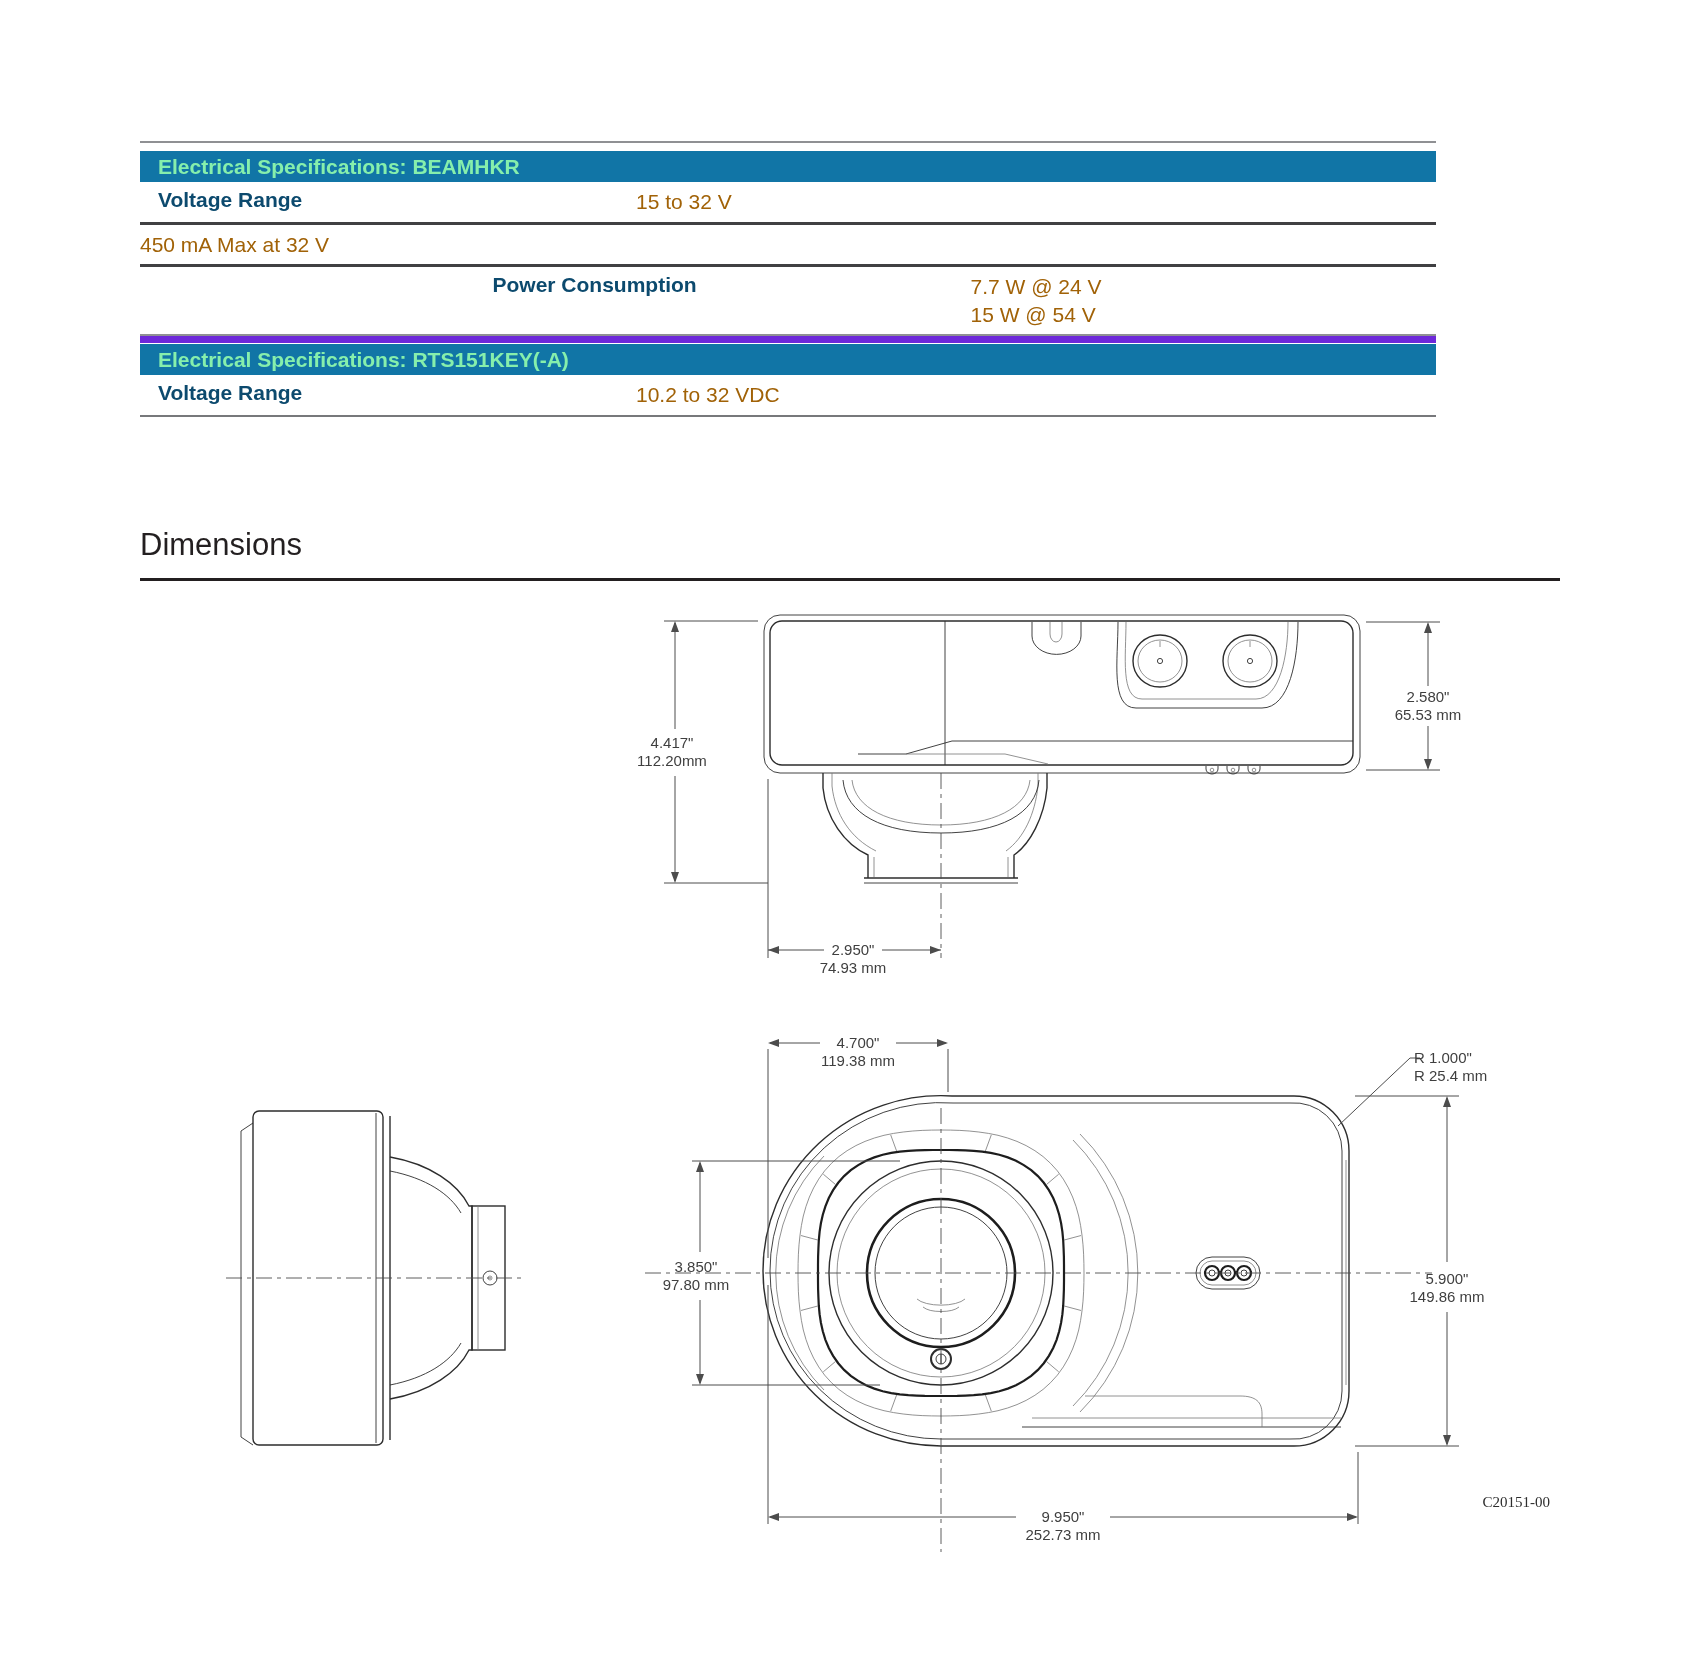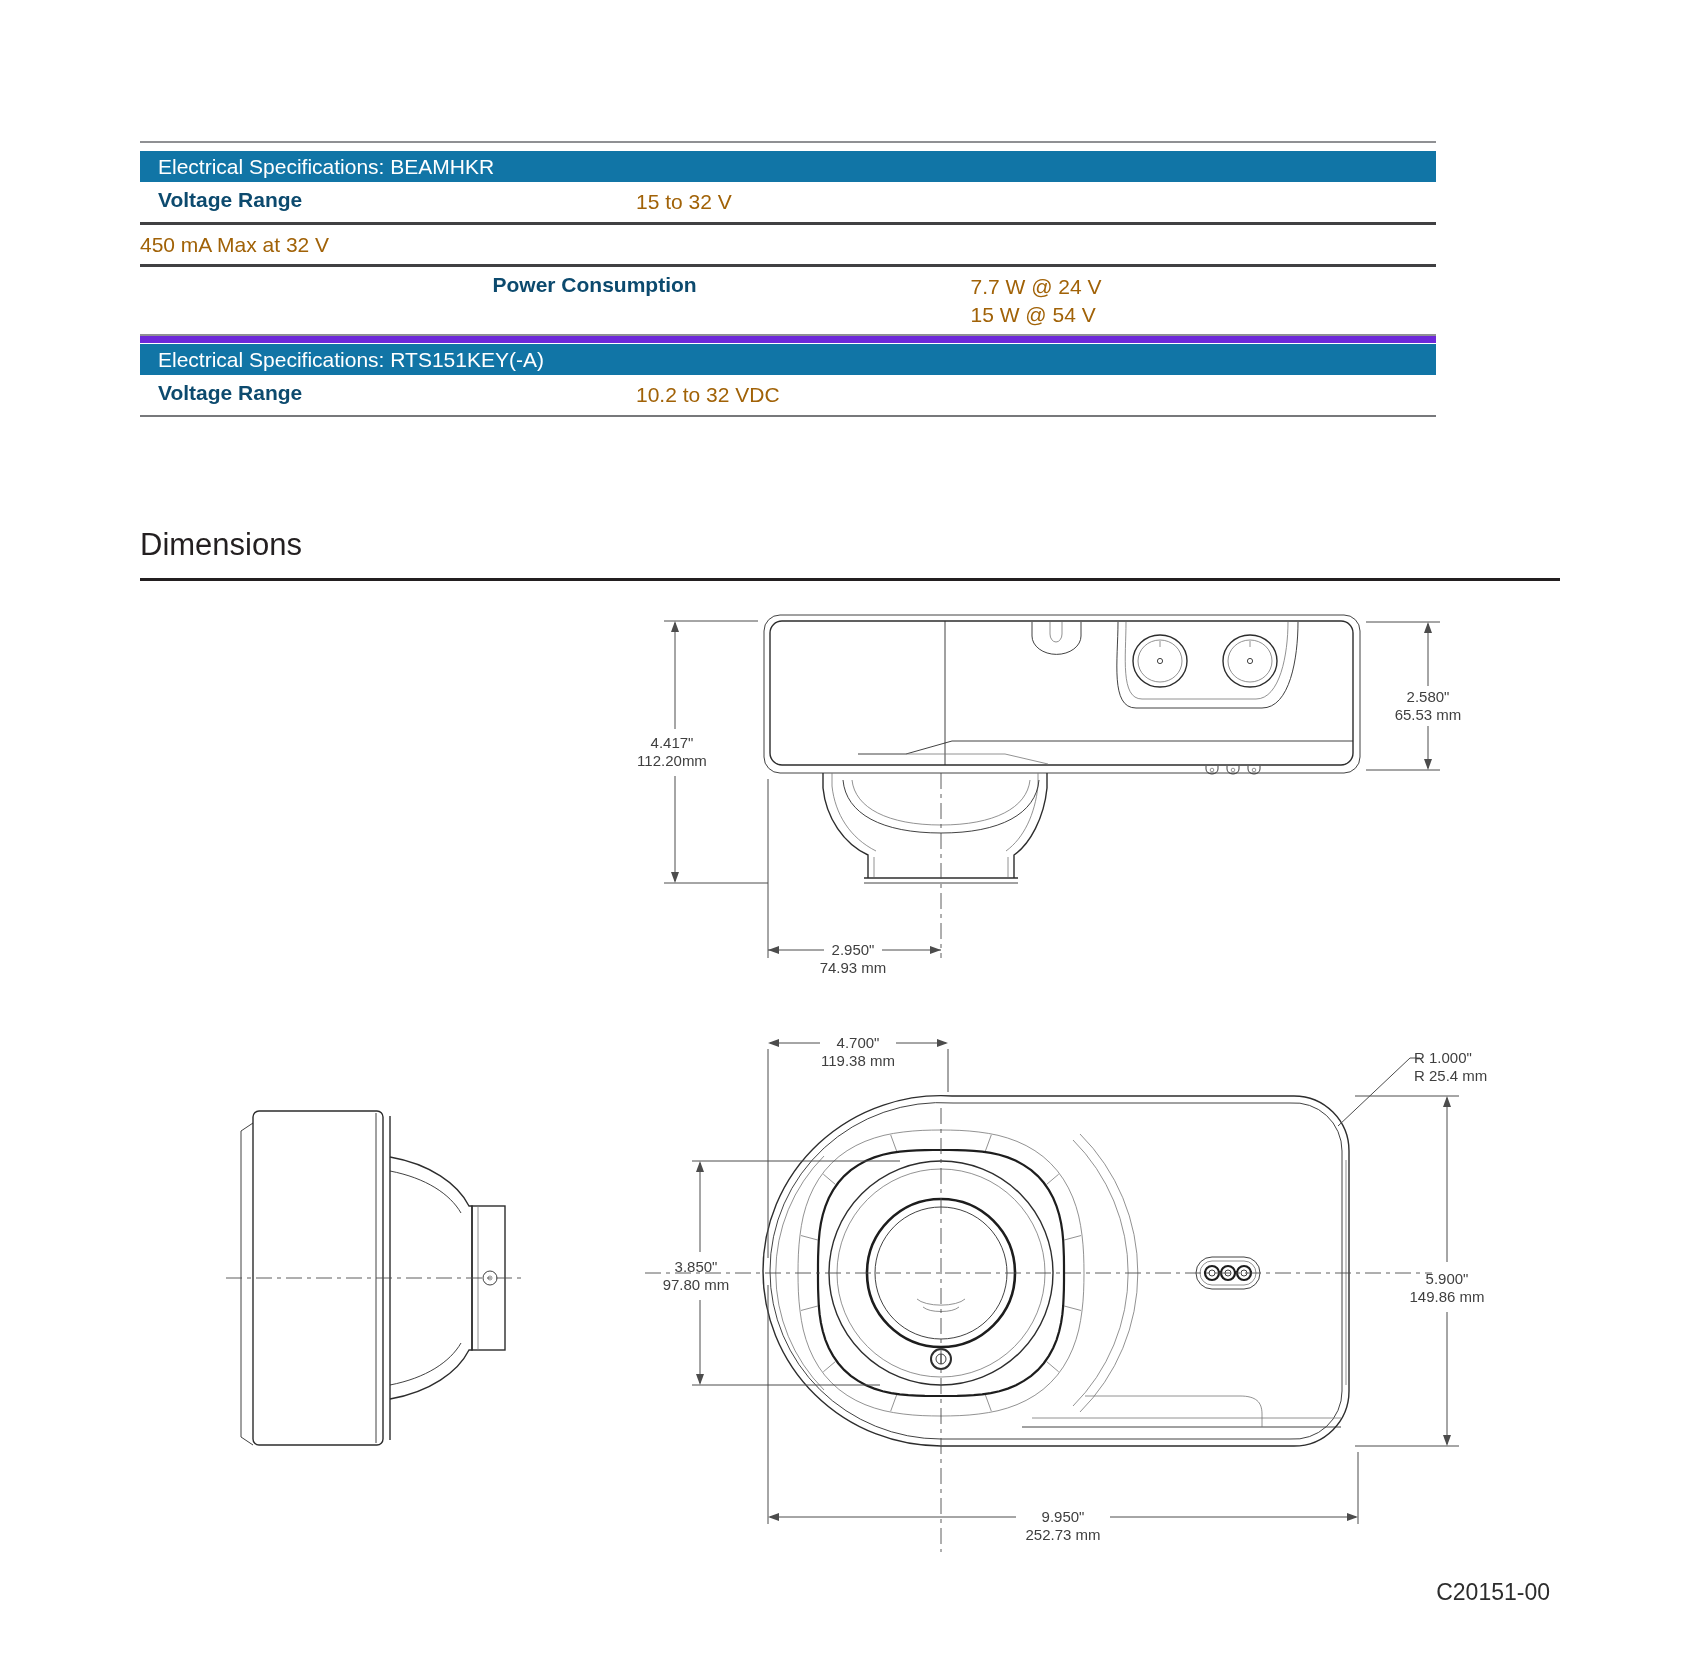--- a/index.html
+++ b/index.html
@@ -2,21 +2,21 @@
 <html><head>
 <meta charset="utf-8">
 <style>
   html,body{margin:0;padding:0;background:#ffffff;}
   .page{position:relative;width:1700px;height:1660px;background:#ffffff;
         font-family:"Liberation Sans",sans-serif;overflow:hidden;}
 
   
   .spec-table{position:absolute;left:140px;width:1296px;}
   .tbl-topline{height:2px;background:#8f9093;margin-bottom:8px;}
-  .spec-header{background:#1175a6;color:#ffffff;font-weight:400;font-size:21px;
+  .spec-header{background:#1175a6;color:#86efac;font-weight:700;font-size:21px;
                height:31px;line-height:31px;padding-left:18px;}
   .spec-row{display:flex;align-items:flex-start;padding:6px 0 6px 0;}
   .sep-dark{border-bottom:3px solid #404042;}
   .sep-med{border-bottom:2px solid #77787b;}
   .sep-thin{border-bottom:8px solid #6d28d9;justify-content:center;}
   .spec-label{width:478px;padding-left:18px;color:#0c4a6e;font-weight:700;font-size:21px;flex:none;}
   .spec-value{color:#a16207;font-size:21px;line-height:1.32;}
 
   
   .dim-title{position:absolute;left:140px;top:527px;font-size:31px;font-weight:400;color:#231f20;}
@@ -27,22 +27,22 @@
   
   .ol{fill:none;stroke:#2d2d2d;stroke-width:1.4;}
   .tl{fill:none;stroke:#2d2d2d;stroke-width:0.9;}
   .ll{fill:none;stroke:#767676;stroke-width:0.8;}
   .bl{fill:none;stroke:#1d1d1d;stroke-width:2.6;}
   .dim{stroke:#4c4c4c;stroke-width:1;fill:none;}
   .cl{stroke:#4c4c4c;stroke-width:0.9;fill:none;stroke-dasharray:16 5 4 5;}
   .arr{fill:#4c4c4c;stroke:none;}
   .dimtxt{fill:#3f3f3f;font-size:15px;font-family:"Liberation Sans",sans-serif;}
 
-  .doc-number{position:absolute;left:1340px;top:1579px;width:210px;text-align:right;
-              font-family:Liberation Sans, sans-serif;font-size:23px;color:#2d2d2d;}
+  .doc-number{position:absolute;left:1340px;top:1494px;width:210px;text-align:right;
+              font-family:Liberation Serif, serif;font-size:15px;color:#2d2d2d;}
 </style>
 </head>
 <body>
 
 <div class="page">
 
   <div class="spec-table" style="top:141px;">
     <div class="tbl-topline"></div>
     <div class="spec-header">Electrical Specifications: BEAMHKR</div>
     <div class="spec-row sep-dark">

